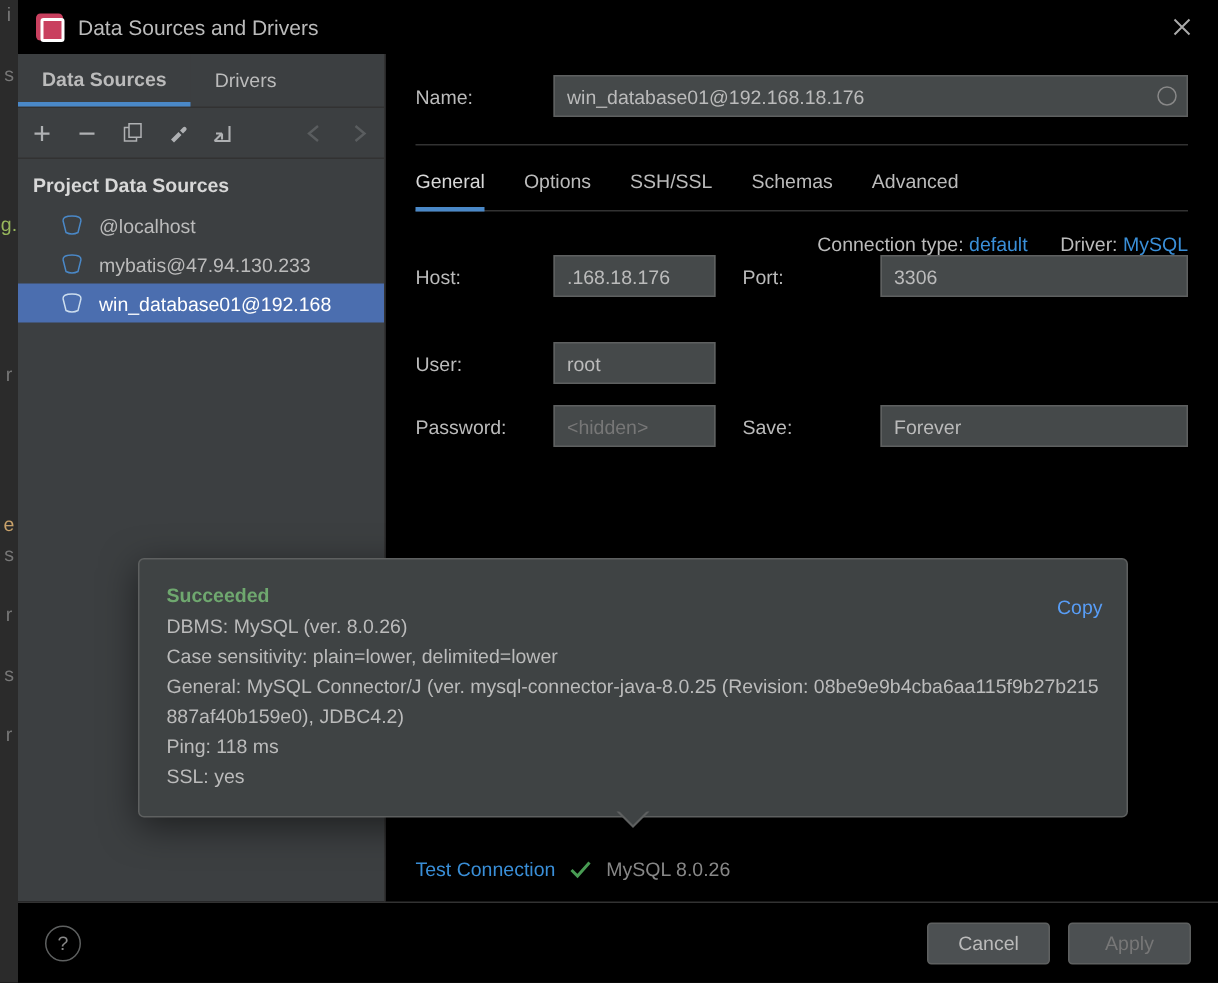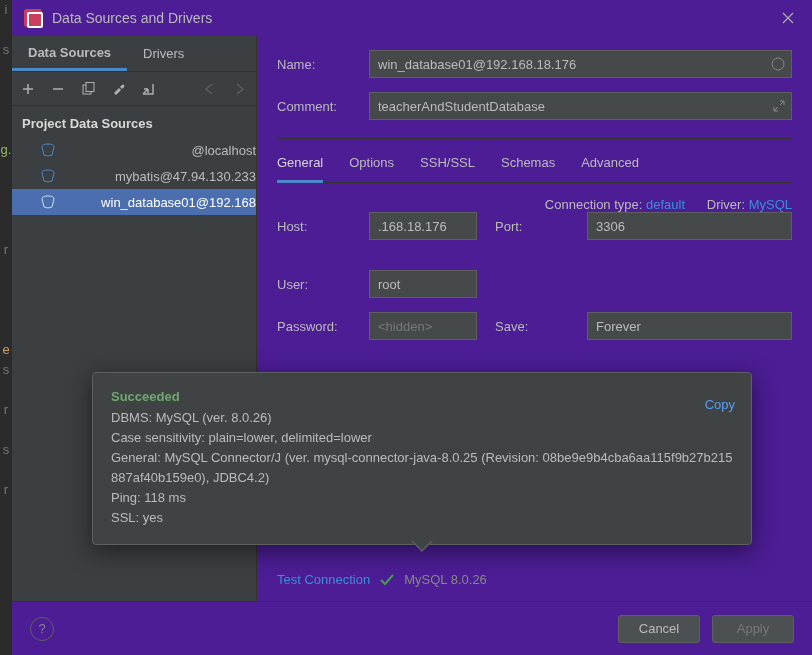--- a/index.html
+++ b/index.html
@@ -1,21 +1,21 @@
 <!DOCTYPE html>
 <html><head>
 <meta charset="utf-8">
 <style>
 * { margin: 0; padding: 0; box-sizing: border-box; font-family: 'Segoe UI', Arial, sans-serif; font-size: 13px; }
 body { background: #202020; width: 812px; height: 655px; overflow: hidden; position: relative; }
 
 .left-strip { position: absolute; left: 0; top: 0; width: 12px; height: 655px; background: #2b2b2b; color: #777; font-size: 11px; line-height: 20px; text-align: center; }
 .left-strip span { display:block; }
 
-.dialog { position: absolute; left: 12px; top: 0; width: 800px; height: 655px; background: #4c1d95; display: flex; flex-direction: column; }
+.dialog { position: absolute; left: 12px; top: 0; width: 800px; height: 655px; background: #000000; display: flex; flex-direction: column; }
 
 .titlebar { height: 36px; display: flex; align-items: center; padding: 0 12px; color: #bbb; }
 .titlebar .icon { width: 18px; height: 18px; background: #c9405f; border-radius: 3px; margin-right: 10px; position: relative; }
 .titlebar .icon::after{content:"";position:absolute;left:3px;top:3px;width:12px;height:12px;border:2px solid #fff;border-radius:2px;}
 .titlebar .title { flex: 1; font-size: 14px; color: #bbb; }
 .close-btn { width: 24px; height: 24px; display: flex; align-items: center; justify-content: center; cursor: pointer; color: #aaa; }
 
 .body { flex: 1; display: flex; min-height: 0; }
 
 .sidebar { width: 245px; background: #3c3f41; border-right: 1px solid #323232; display: flex; flex-direction: column; }
@@ -24,21 +24,21 @@
 .sidetab { padding: 0 16px; display: flex; align-items: center; color: #bbb; cursor: pointer; }
 .sidetab.active { color: #bbb; border-bottom: 3px solid #4a88c7; background: #3c3f41; font-weight: 700; }
 
 .toolbar { height: 34px; display: flex; align-items: center; padding: 0 8px; gap: 14px; border-bottom: 1px solid #323232; color: #afb1b3; }
 .toolbar .tbtn { cursor: pointer; display:flex; align-items:center; justify-content:center; width:16px; height:16px;}
 .toolbar .spacer { flex: 1; }
 .toolbar .disabled { color: #5a5d5f; }
 
 .tree { flex: 1; padding: 4px 0; color: #bbb; overflow: hidden;}
 .section-title { padding: 6px 10px 6px 10px; color: #d8d8d8; font-weight: 700; }
-.ds-item { display: flex; align-items: center; height: 26px; padding-left: 28px; cursor: pointer; color: #bbb; white-space: nowrap; overflow: hidden; justify-content: space-between; }
+.ds-item { display: flex; align-items: center; height: 26px; padding-left: 28px; cursor: pointer; color: #bbb; white-space: nowrap; overflow: hidden; }
 .ds-item .dbicon { width: 18px; margin-right: 8px; color: #4a88c7; display:inline-flex; }
 .ds-item.selected { background: #4b6eaf; color: #fff; }
 
 .main { flex: 1; padding: 14px 20px 0 20px; color: #bbb; display:flex; flex-direction:column; position: relative; min-width:0;}
 
 .row { display: flex; align-items: center; margin-bottom: 14px; }
 .row .label { width: 92px; color: #bbb; }
 .input { flex: 1; background: #45494a; border: 1px solid #5e6060; color: #bbb; height: 28px; padding: 0 8px; display:flex; align-items:center; position: relative;}
 .input.small { width: 108px; flex: none; }
 .input .right-icon { position:absolute; right:6px; top:50%; transform:translateY(-50%); color:#888;}
@@ -200,31 +200,20 @@
         <div class="label">Name:</div>
         <div class="input">
           <span>win_database01@192.168.18.176</span>
           <span class="right-icon">
               <svg width="14" height="14">
                 <circle cx="7" cy="7" r="6" fill="none" stroke="#888"></circle>
               </svg>
             </span>
         </div>
       </div>
-      <div class="row">
-        <div class="label">Comment:</div>
-        <div class="input">
-          <span>teacherAndStudentDatabase</span>
-          <span class="right-icon">
-              <svg width="12" height="12">
-                <path d="M1 7 L1 11 L5 11 M7 1 L11 1 L11 5 M1 11 L5 7 M11 1 L7 5" stroke="#888" fill="none"></path>
-              </svg>
-            </span>
-        </div>
-      </div>
       <div class="hr"></div>
 
       <div class="subtabs">
         <div class="subtab active"><span>General</span></div>
         <div class="subtab"><span>Options</span></div>
         <div class="subtab"><span>SSH/SSL</span></div>
         <div class="subtab"><span>Schemas</span></div>
         <div class="subtab"><span>Advanced</span></div>
       </div>
 

